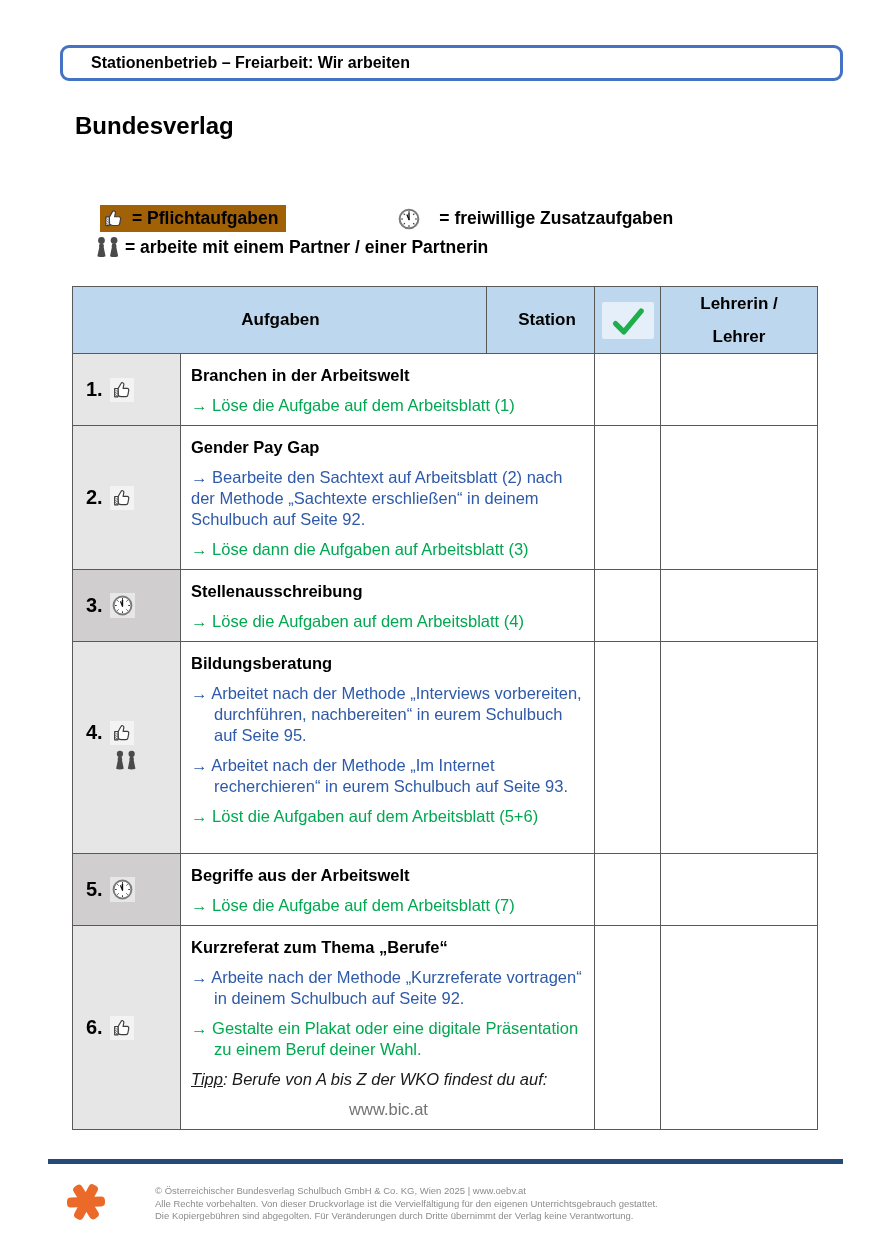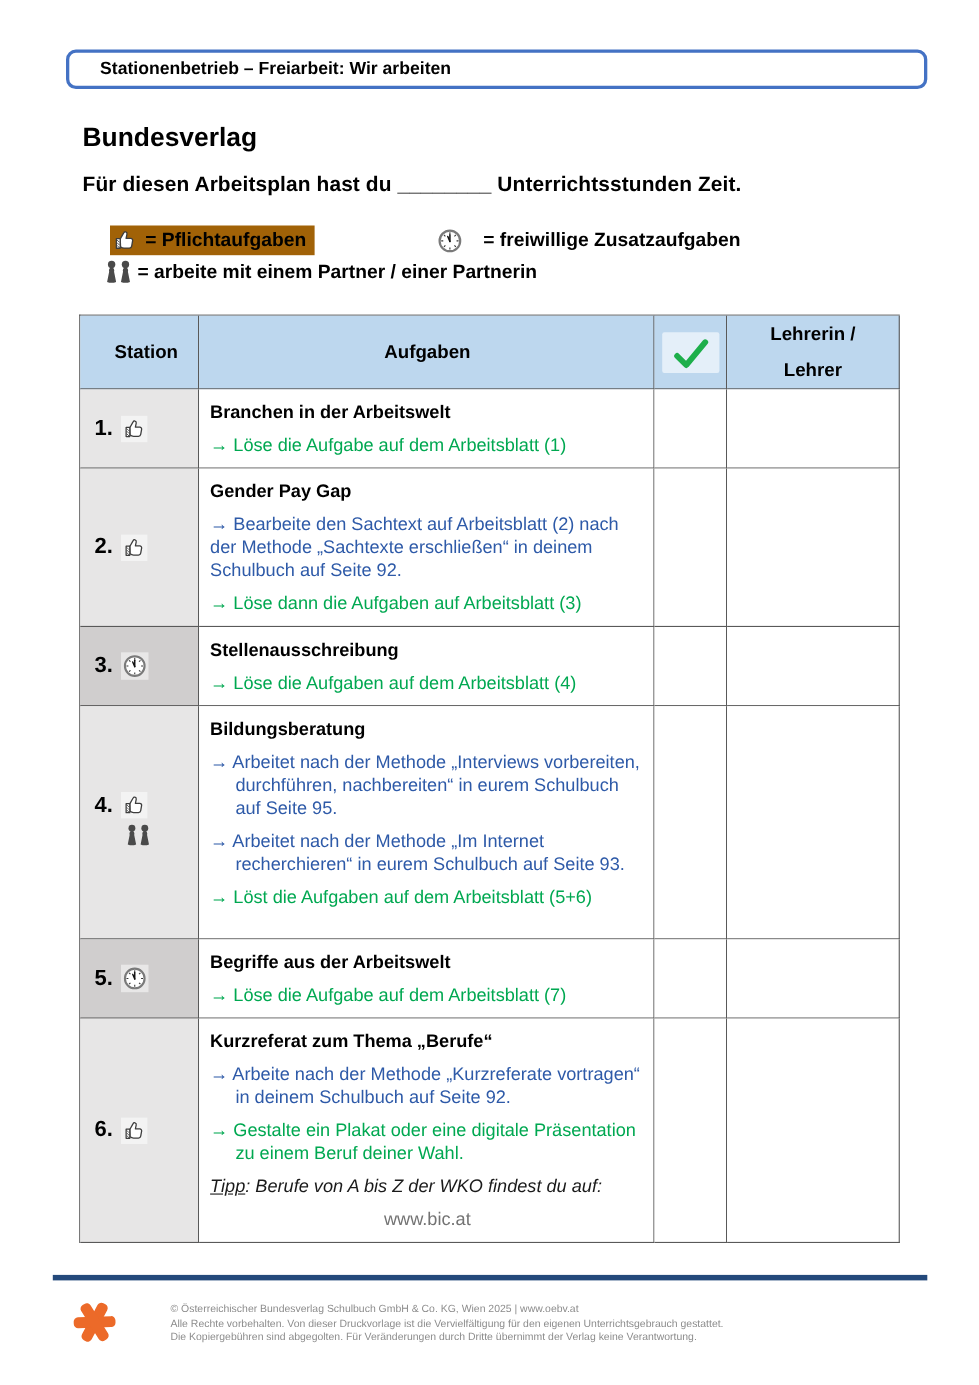--- a/index.html
+++ b/index.html
@@ -56,21 +56,20 @@
 <body>
 
 <div class="page">
 
   <div class="title-box">
     <span>Stationenbetrieb – Freiarbeit: Wir arbeiten</span>
   </div>
 
   <h1 class="page-title">Bundesverlag</h1>
 
-  <p class="intro">Für diesen Arbeitsplan hast du ________ Unterrichtsstunden Zeit.</p>
 
   <div class="legend">
     <div class="legend-line1">
       <span class="hl-group">
         <span class="icon-wrap">
           <svg viewBox="0 0 24 24" width="21" height="21">
             <g fill="#ffffff" stroke="#3d3d3d" stroke-width="1.4" stroke-linejoin="round">
               <path d="M7.2 10.6 L10.8 4.2 c.4-.8 1.3-1.2 2.1-.9 1 .3 1.5 1.3 1.3 2.3 L13.3 10 h4.9 c1.2 0 2.1 1.1 1.9 2.3 l-1 5.6 c-.2 1.2-1.2 2.1-2.4 2.1 h-5.4 c-1.4 0-2.7-.5-3.8-1.4 z"></path>
               <path d="M3.2 10.2 h4 v10 h-4 z"></path>
             </g>
@@ -112,25 +111,25 @@
             <path d="M21.5 7.2 c-2.2.5-3 2.3-2.4 4.4 L17.1 21.4 c2.9 1.2 5.9 1.2 8.8 0 L23.9 11.6 c.6-2.1-.2-3.9-2.4-4.4 z"></path>
           </g>
         </svg>
       </span>
       <span>= arbeite mit einem Partner / einer Partnerin</span>
     </div>
   </div>
 
   <div class="table">
     <div class="trow thead">
+      <div class="cell c-tasks">
+        <span>Aufgaben</span>
+      </div>
       <div class="cell c-station">
         <span>Station</span>
-      </div>
-      <div class="cell c-tasks">
-        <span>Aufgaben</span>
       </div>
       <div class="cell c-check">
         <span class="check-box">
           <svg viewBox="0 0 26 22" width="36" height="31">
             <path d="M4 12.5 L10 18.5 L22.5 3.5" fill="none" stroke="#1DAF4B" stroke-width="3.8" stroke-linecap="round" stroke-linejoin="round"></path>
           </svg>
         </span>
       </div>
       <div class="cell c-teacher">
         <span class="teacher-head">Lehrerin / Lehrer</span>

